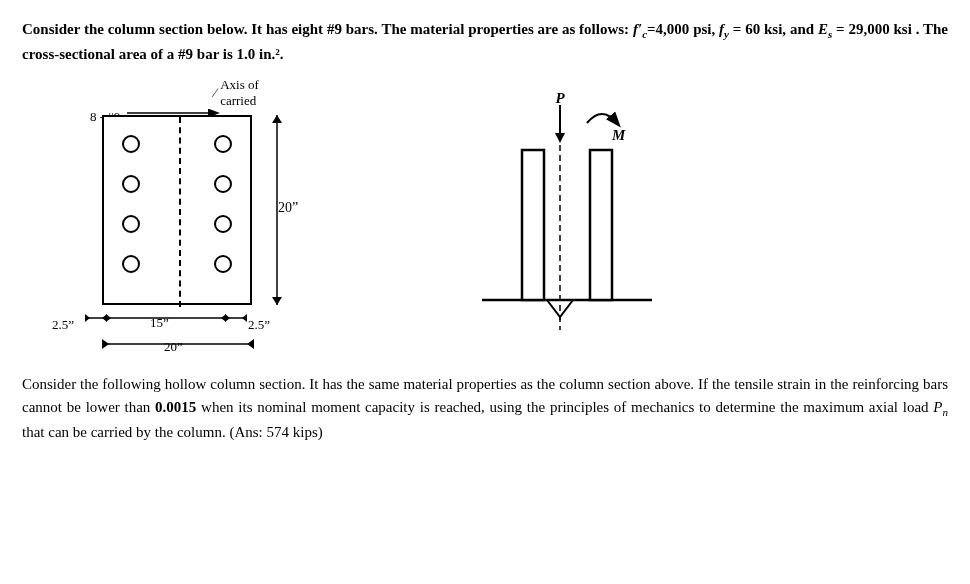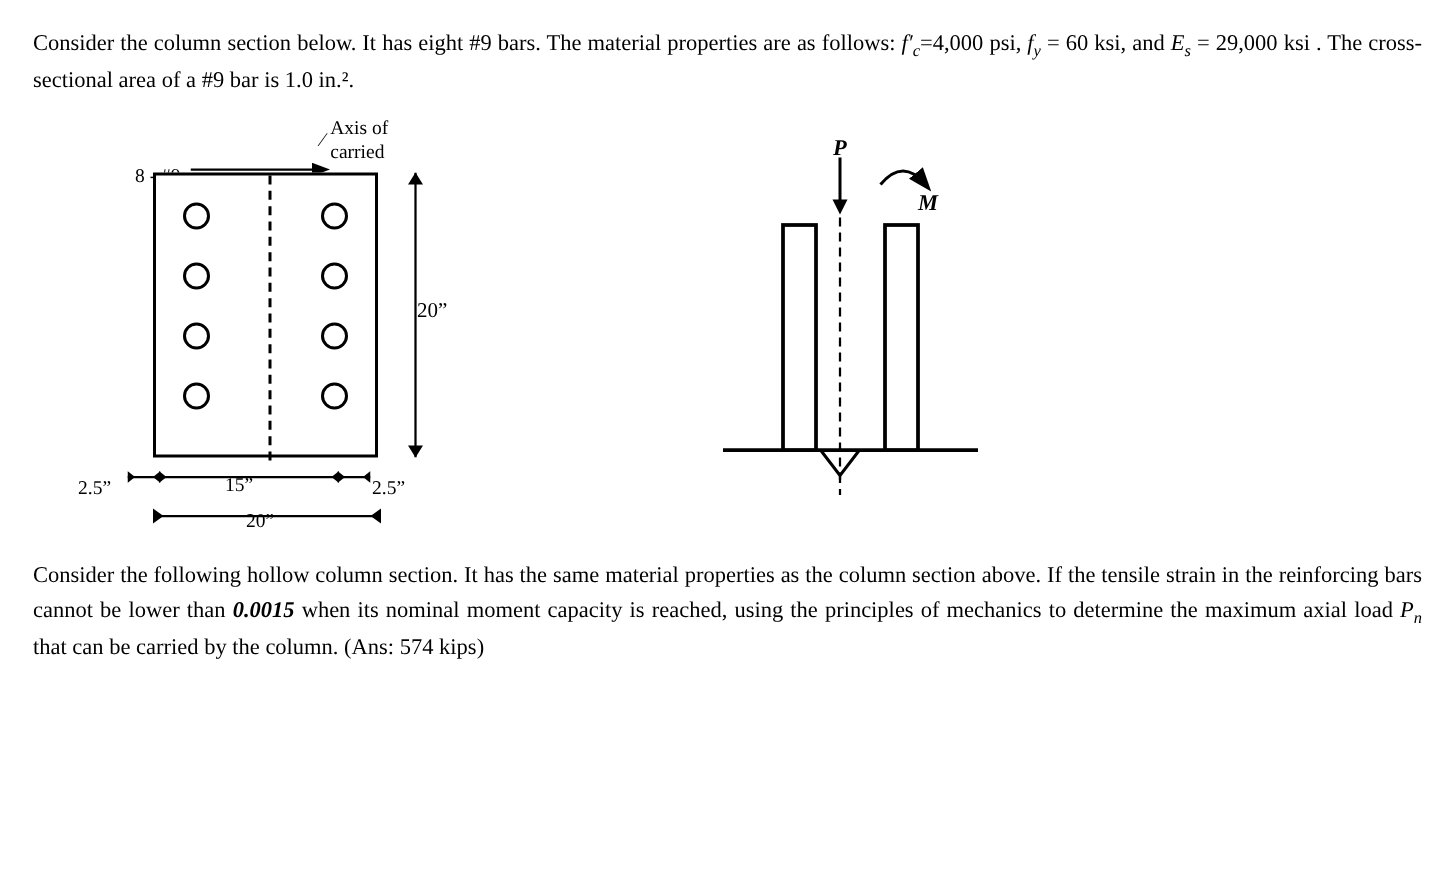--- a/index.html
+++ b/index.html
@@ -8,20 +8,21 @@
       height: 584px;
       background: #fff;
       font-family: 'Times New Roman', Times, serif;
       font-size: 15px;
       overflow: hidden;
       padding: 18px 22px 10px 22px;
     }
     .problem-text {
       line-height: 1.5;
       text-align: justify;
+      font-weight: bold;
     }
     .diagrams-row {
       display: flex;
       flex-direction: row;
       align-items: flex-start;
       margin-top: 10px;
       gap: 40px;
     }
     .left-diagram {
       position: relative;
@@ -77,21 +78,21 @@
       margin-top: 10px;
     }
     .hollow-col-svg {
       display: block;
     }
     .second-problem {
       margin-top: 8px;
       line-height: 1.55;
       text-align: justify;
     }
-    .italic-bold { font-weight: bold; font-style: italic; }
+    .italic-bold { font-weight: bold; }
     sub, sup { font-size: 11px; }
   </style>
 </head>
 <body>
 
 <div>
 
   <div class="problem-text">
     <span>Consider the column section below. It has eight #9 bars. The material properties are as follows: </span><span style="font-style:italic;">f′<sub>c</sub></span><span>=4,000 psi, </span><span style="font-style:italic;">f<sub>y</sub></span><span> = 60 ksi, and </span><span style="font-style:italic;">E<sub>s</sub></span><span> = 29,000 ksi</span><span> . The cross-sectional area of a #9 bar is 1.0 in.².</span>
   </div>

